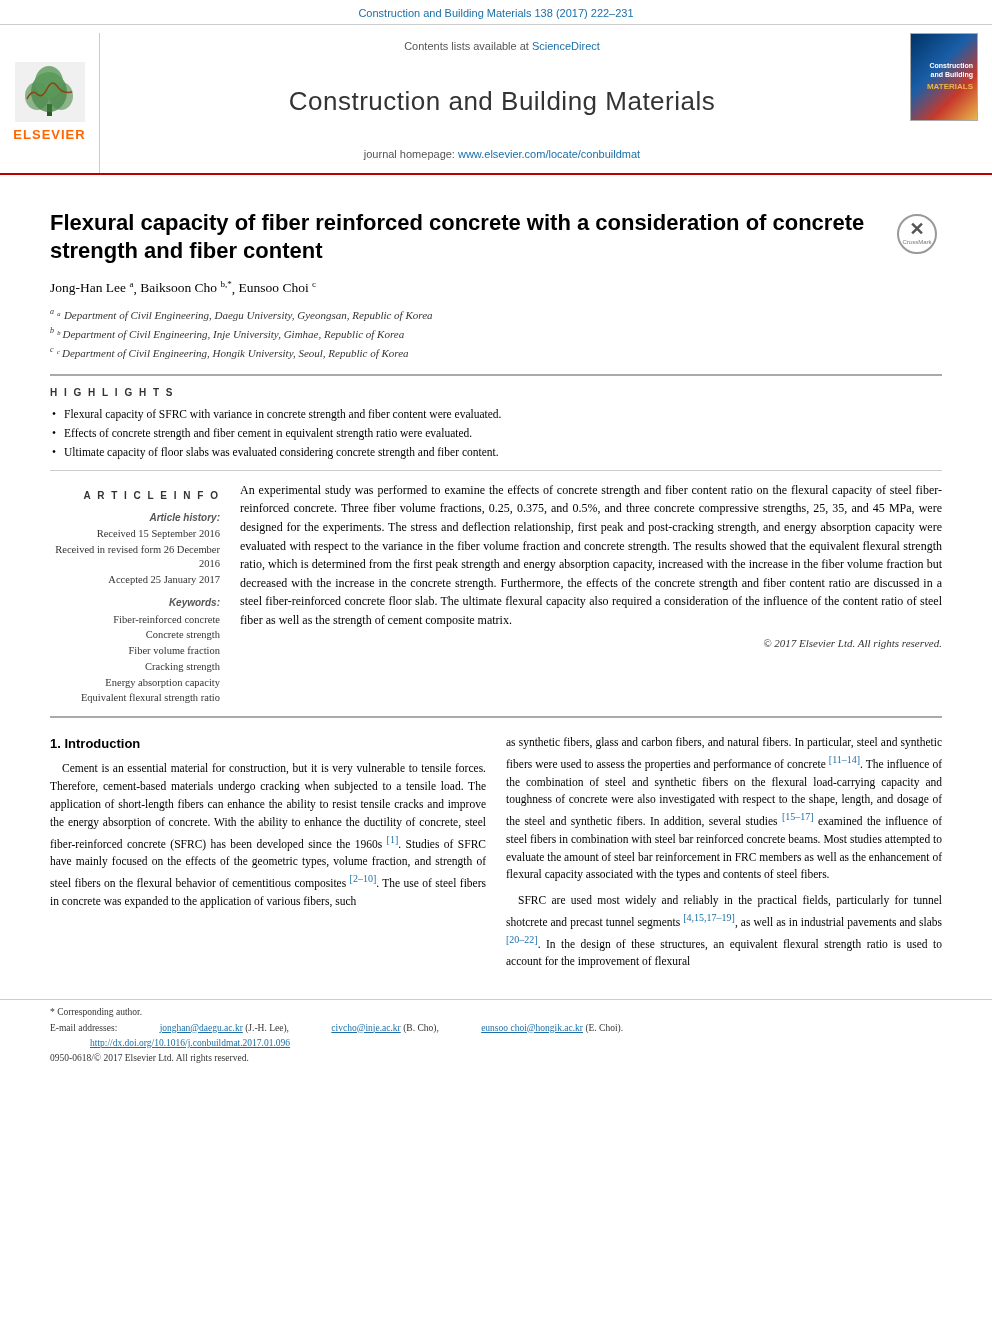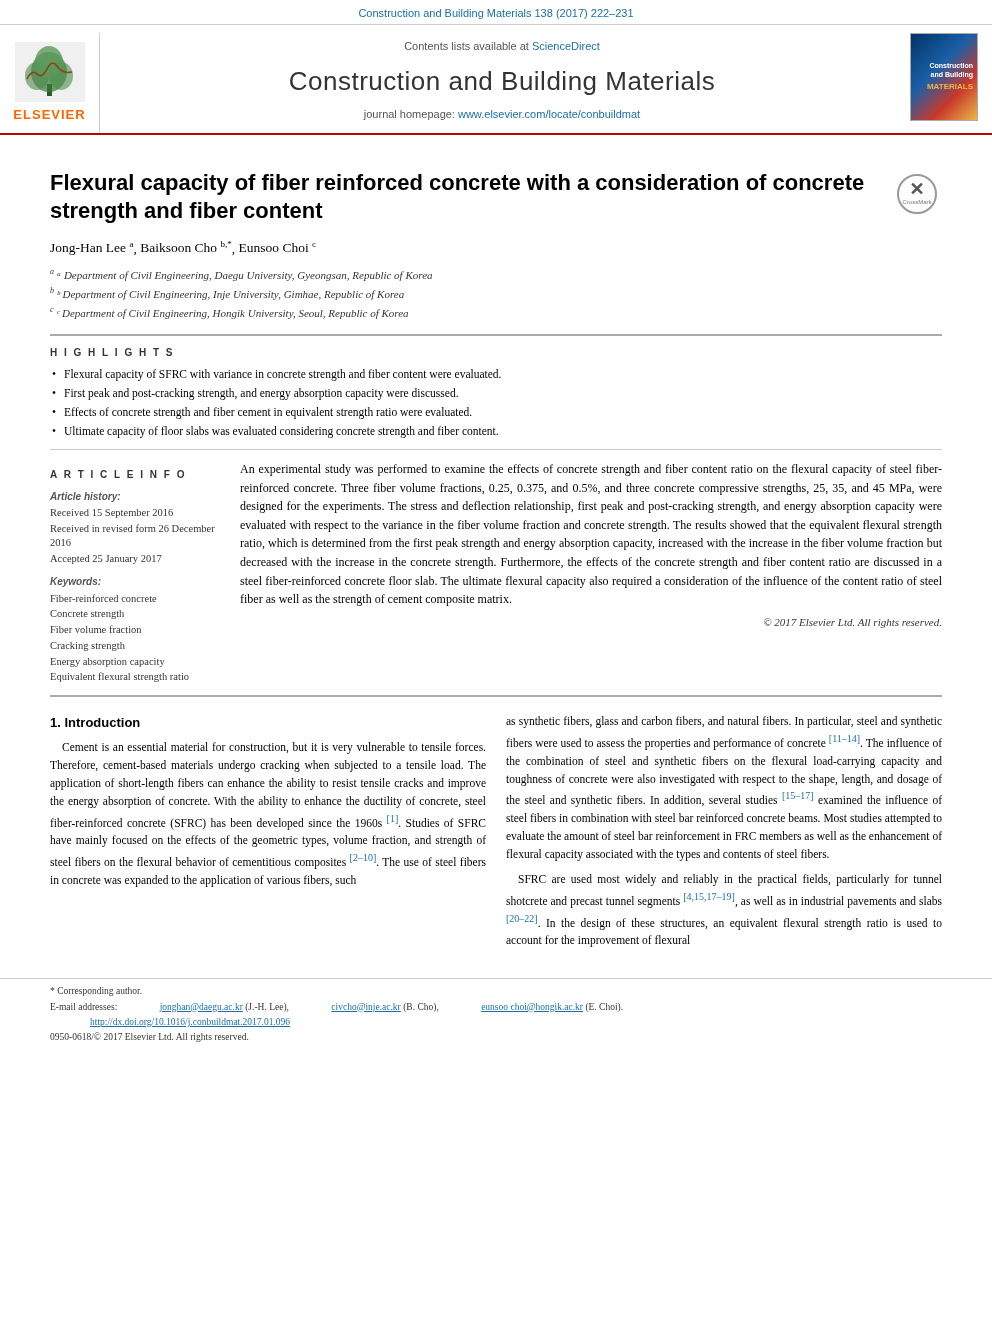--- a/index.html
+++ b/index.html
@@ -63,20 +63,21 @@
       color: #f60;
       letter-spacing: 1px;
     }
     .journal-center {
       flex: 1;
       display: flex;
       flex-direction: column;
       align-items: center;
       justify-content: center;
       padding: 6px 10px 10px;
+      gap: 20px;
     }
     .sciencedirect-link {
       font-size: 11px;
       font-family: Arial, sans-serif;
       color: #555;
       margin-bottom: 4px;
     }
     .sciencedirect-link a, .sciencedirect-link span.link {
       color: #1a6fa8;
       text-decoration: none;
@@ -242,20 +243,21 @@
     }
     
     .two-col {
       display: flex;
       gap: 20px;
       margin-top: 10px;
     }
     .col-left {
       width: 170px;
       flex-shrink: 0;
+      text-align: right;
     }
     .col-right {
       flex: 1;
     }
     
     .info-sub-label {
       font-size: 10px;
       font-family: Arial, sans-serif;
       font-weight: bold;
       color: #555;
@@ -416,21 +418,20 @@
       <div class="affil-line"><sup style="font-size:8px;vertical-align:super;">a</sup> <span>ᵃ Department of Civil Engineering, Daegu University, Gyeongsan, Republic of Korea</span></div>
       <div class="affil-line"><sup style="font-size:8px;vertical-align:super;">b</sup> <span>ᵇ Department of Civil Engineering, Inje University, Gimhae, Republic of Korea</span></div>
       <div class="affil-line"><sup style="font-size:8px;vertical-align:super;">c</sup> <span>ᶜ Department of Civil Engineering, Hongik University, Seoul, Republic of Korea</span></div>
     </div>
 
     <hr class="divider-thick">
 
     <div class="section-label">H I G H L I G H T S</div>
     <ul class="highlights-list">
       <li>Flexural capacity of SFRC with variance in concrete strength and fiber content were evaluated.</li>
-      <li>First peak and post-cracking strength, and energy absorption capacity were discussed.</li>
       <li>Effects of concrete strength and fiber cement in equivalent strength ratio were evaluated.</li>
       <li>Ultimate capacity of floor slabs was evaluated considering concrete strength and fiber content.</li>
     </ul>
 
     <hr class="divider">
 
     <div class="two-col">
 
       <div class="col-left">
         <div class="section-label">A R T I C L E   I N F O</div>

